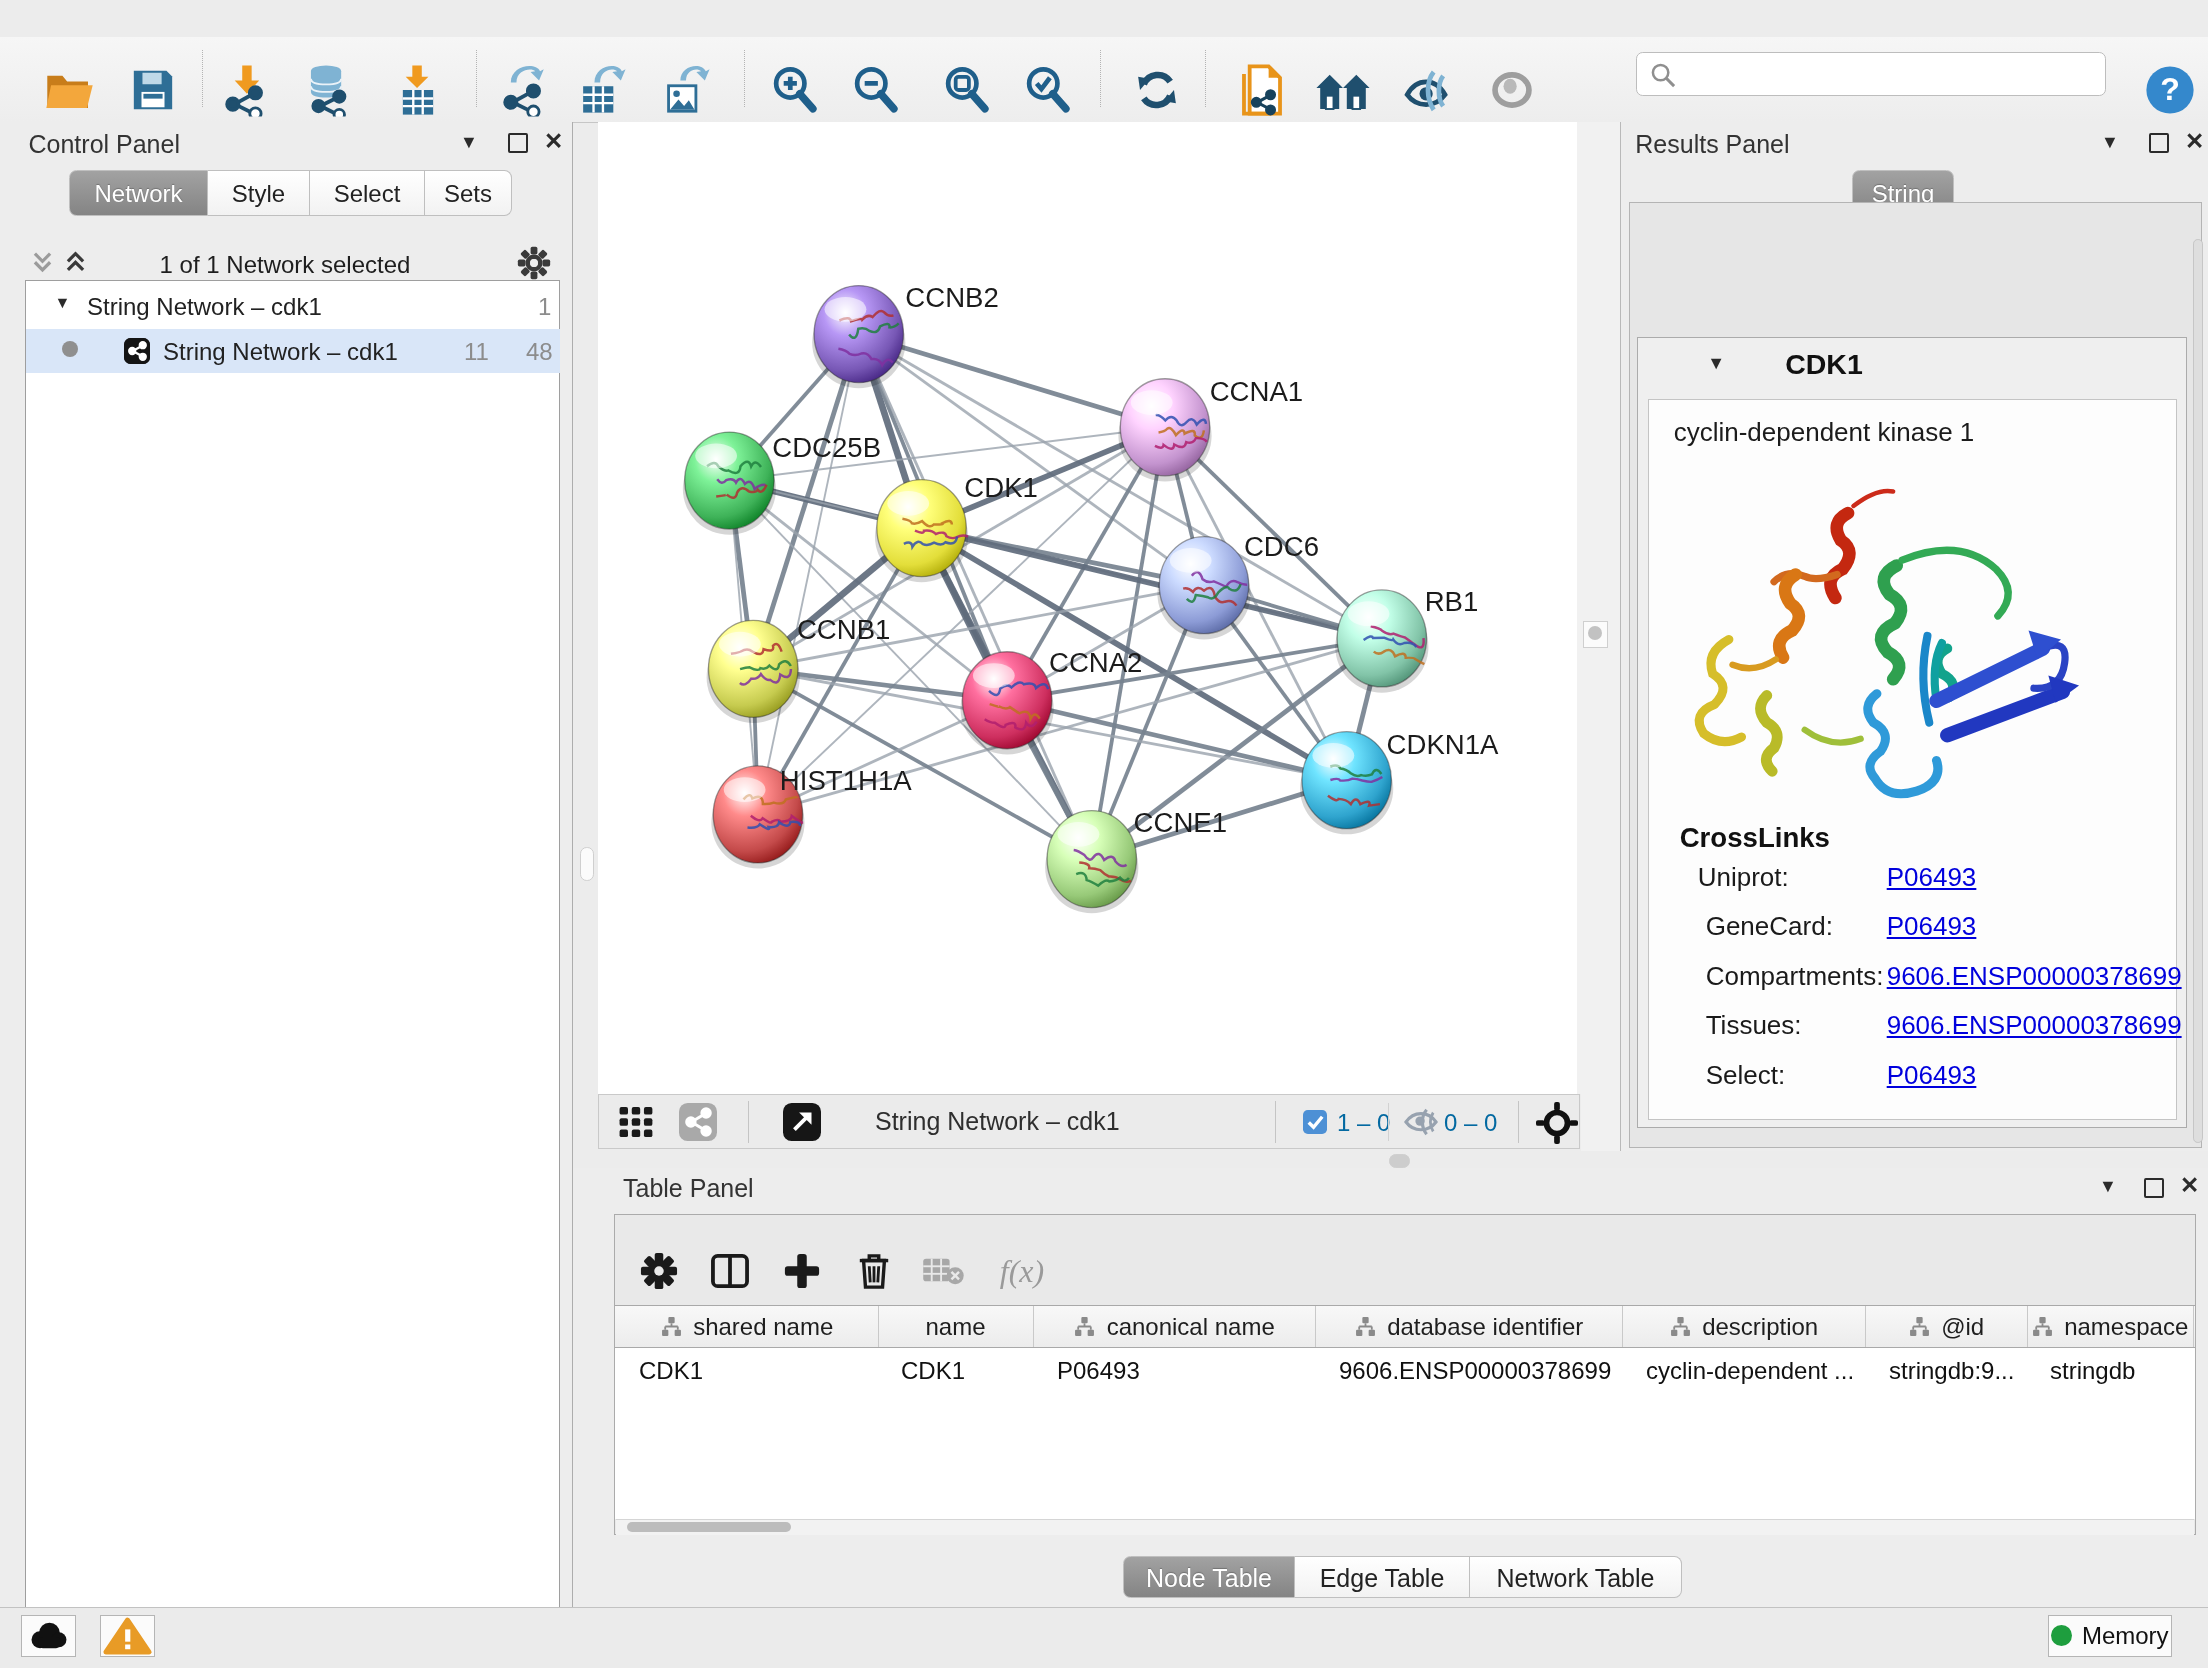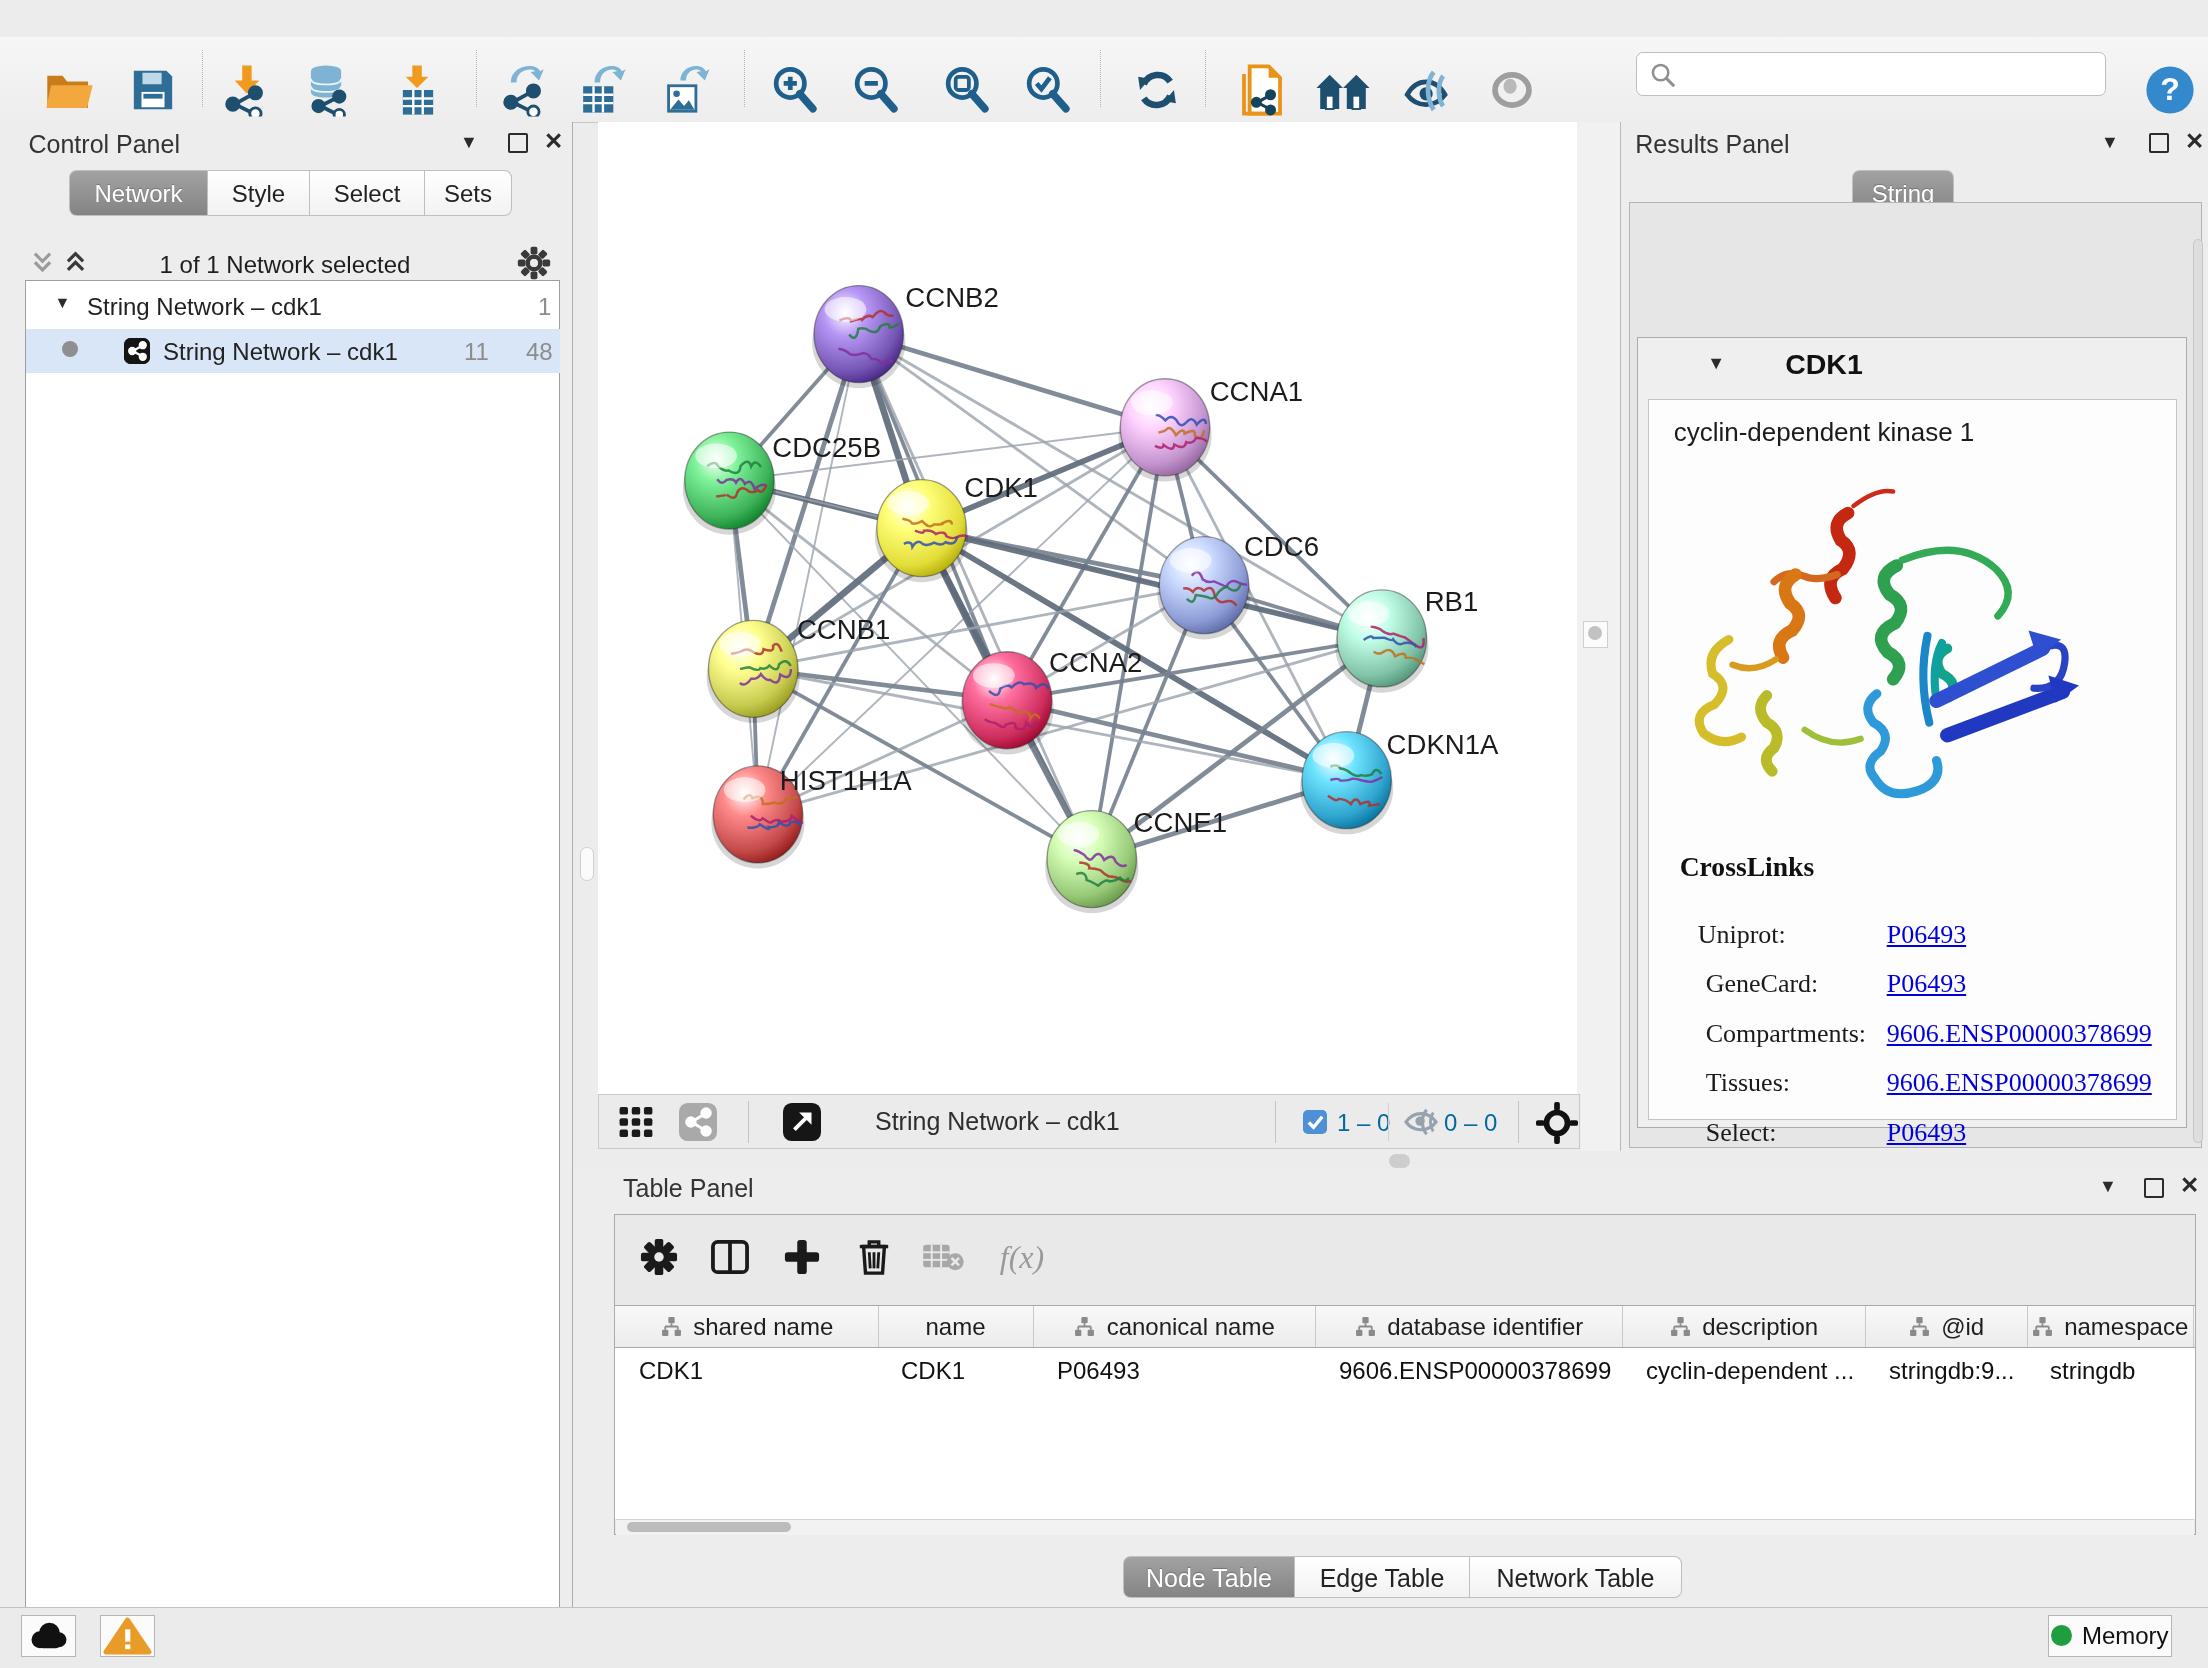--- a/index.html
+++ b/index.html
@@ -47,30 +47,30 @@
   .nt-num{font-size:24px;color:#0369a1;}
   .splitter-knob{background:#FBFBFB;border:1px solid #CFCFCF;}
   
   .results-panel{left:1620px;top:122px;width:589px;height:1029px;background:#EDEDED;border-left:1.9px solid #B9B9B9;box-sizing:border-box;}
   .res-outer{left:7.6px;top:80px;width:573px;height:946px;background:#E6E6E6;border:1px solid #B4B4B4;box-sizing:border-box;}
   .res-btnbox{left:7.6px;top:36px;width:555px;height:92px;background:#EBEBEB;border:1px solid #A8A8A8;box-sizing:border-box;}
   .res-btn{top:24px;height:46px;background:linear-gradient(#FFFFFF,#F3F3F3);border:1px solid #B9B9B9;
            border-radius:8.6px;font-size:25px;text-align:center;line-height:44px;color:#1b1b1b;box-sizing:border-box;}
   .cdk-box{left:7.6px;top:134px;width:550px;height:791px;background:#EFEFEF;border:1px solid #ABABAB;box-sizing:border-box;}
   .cdk-inner{left:9.5px;top:61px;width:529px;height:721px;background:#FDFDFD;border:1px solid #C4C4C4;box-sizing:border-box;}
-  .serif{font-family:Liberation Serif, serif;margin-top:29px;}
+  .serif{font-family:Liberation Sans, sans-serif;}
   .xlink{color:#0000DD;text-decoration:underline;font-size:26px;}
   .xlabel{color:#1a1a1a;font-size:26px;}
   .res-scroll{left:563px;top:36px;width:8.6px;height:902px;background:#DEDEDE;border:1px solid #C6C6C6;border-radius:4.8px;}
   
   .hsplit{left:573px;top:1151px;width:1636px;height:17px;background:#ECECEC;}
   
   .table-panel{left:573px;top:1168px;width:1636px;height:439px;background:#EDEDED;}
   .tp-box{left:41px;top:46px;width:1582px;height:321px;background:#E9E9E9;border:1px solid #ABABAB;box-sizing:border-box;}
-  .tp-icon{top:42px;transform:translate(-50%,-50%);}
+  .tp-icon{top:56px;transform:translate(-50%,-50%);}
   .thead{left:0px;top:90px;width:1580px;height:43px;background:linear-gradient(#F8F8F8,#ECECEC);
          border-top:1px solid #A9A9A9;border-bottom:1px solid #A9A9A9;box-sizing:border-box;}
   .th-lab{font-size:24px;color:#1e1e1e;}
   .tbody{left:0px;top:133px;width:1580px;height:171px;background:#fff;}
   .td-cell{font-size:24px;color:#111;white-space:nowrap;overflow:hidden;}
   .hscroll{left:1px;top:304px;width:1578px;height:15px;background:#F2F2F2;border-top:1px solid #D5D5D5;}
   .hthumb{left:11.4px;top:1.9px;width:164px;height:10.5px;background:#BCBCBC;border-radius:5.7px;}
   
   .statusbar{left:0;top:1607px;width:2208px;height:61px;background:#EBEBEB;border-top:1px solid #C2C2C2;box-sizing:border-box;}
   .st-btn{top:6.7px;height:42px;background:#FBFBFB;border:1.9px solid #B5B5B5;box-sizing:border-box;}

